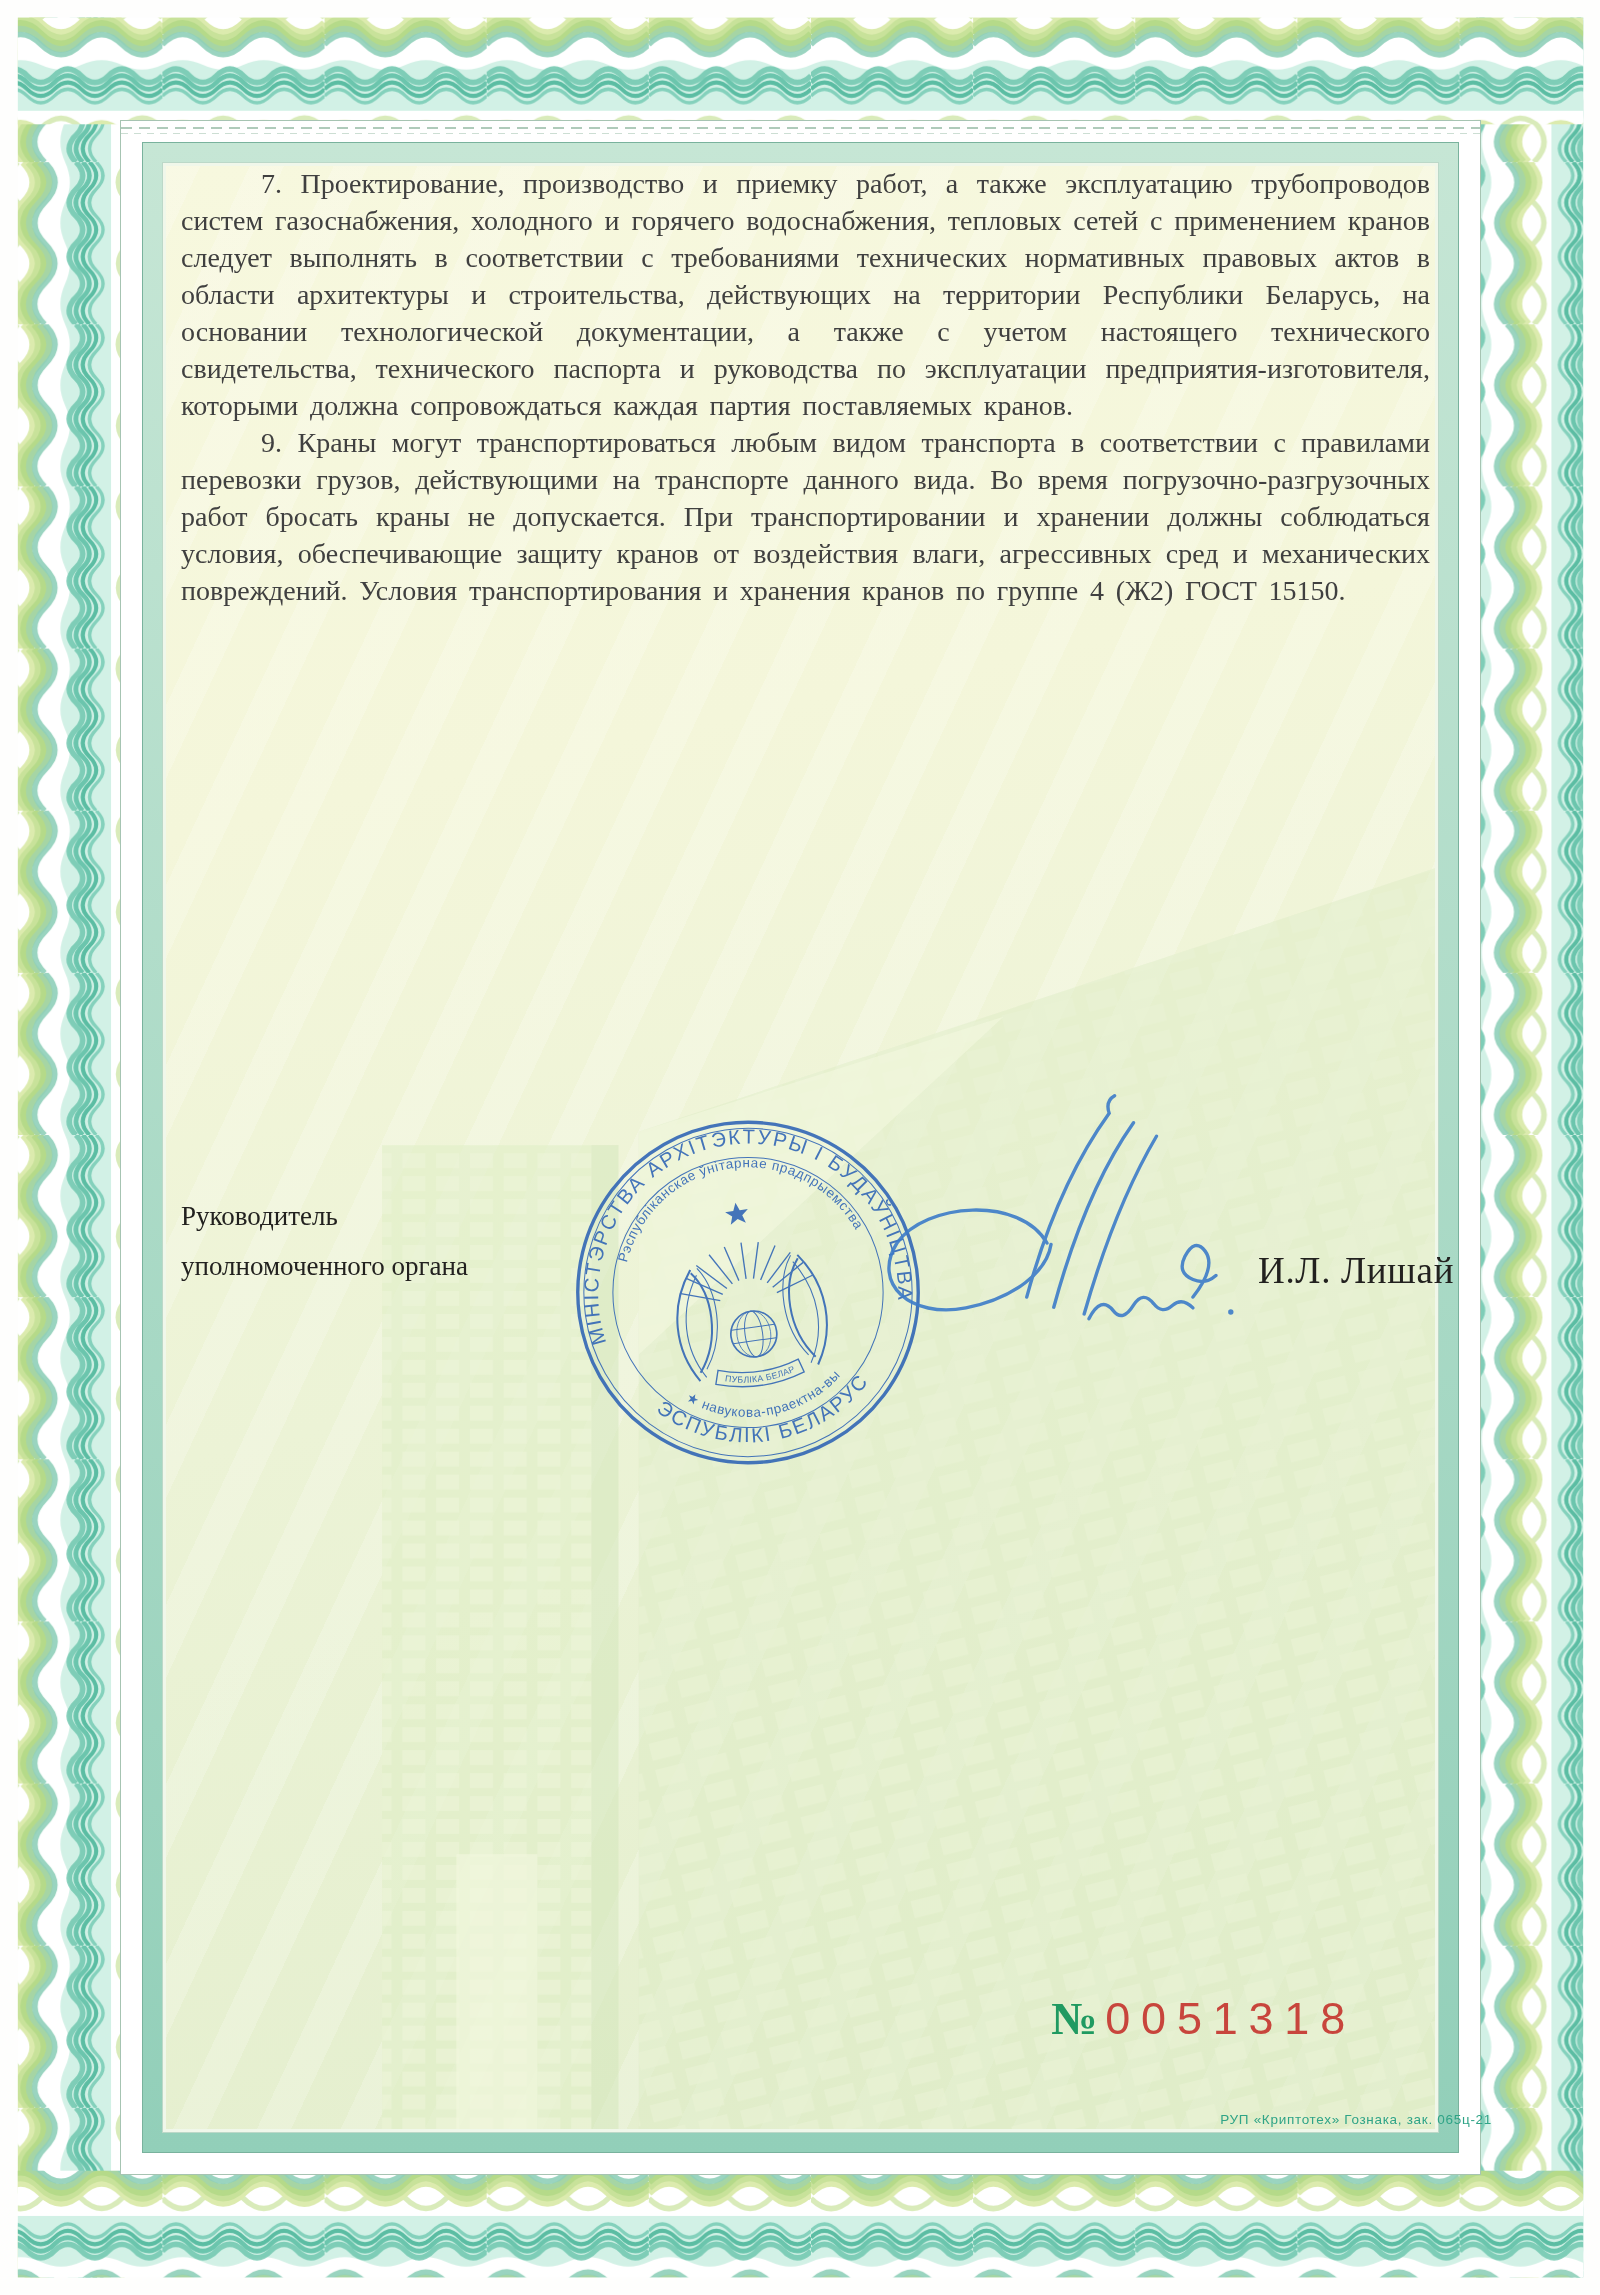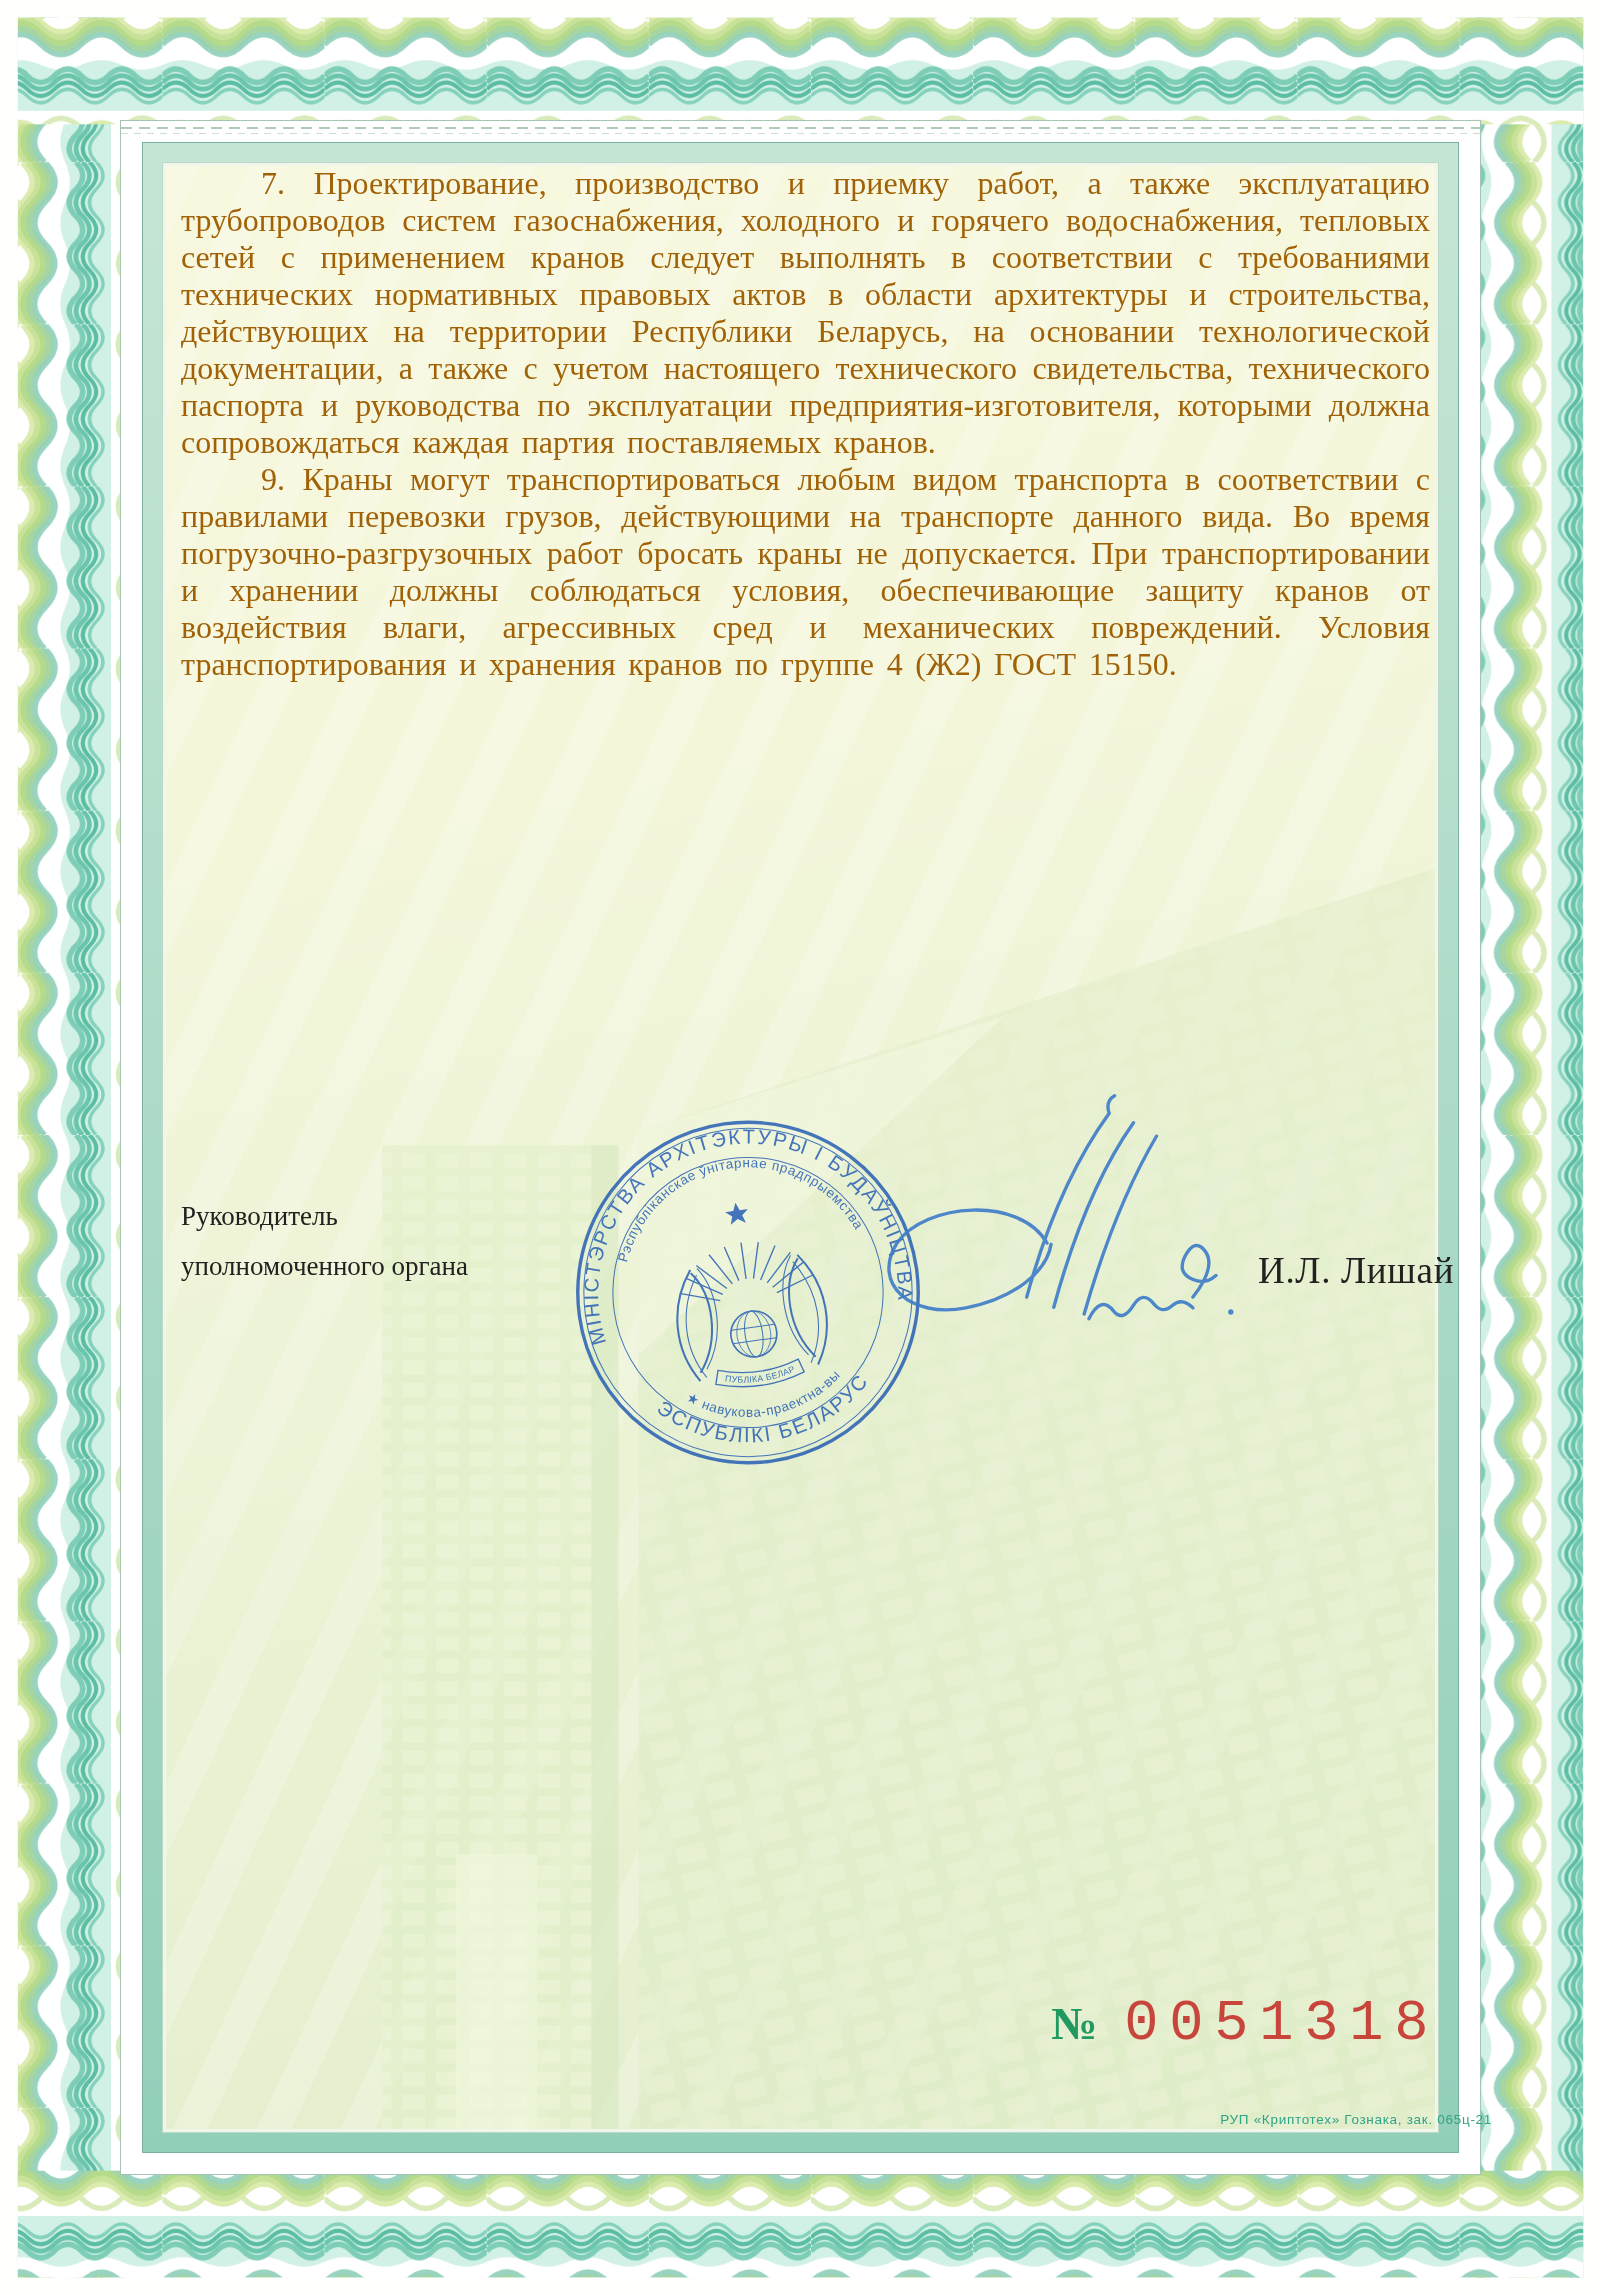--- a/index.html
+++ b/index.html
@@ -18,30 +18,30 @@
   .frame-teal{position:absolute;inset:142px;background:linear-gradient(180deg,#c6e6d5,#92cfb9);
       border:0.7px solid #79b29d;}
   .frame-light{position:absolute;inset:162px;background:#f0f7ea;border:0.7px solid #bcd8c8;}
   .content{position:absolute;inset:166px;
       background:
         repeating-linear-gradient(115deg, rgba(255,255,255,0.20) 0 31px, rgba(255,255,255,0) 31px 76px),
         linear-gradient(168deg,#f7f8de 0%,#f4f6da 30%,#ecf3d6 58%,#e3eecd 100%);}
   .wm{position:absolute;inset:0;width:100%;height:100%;}
   
   .text-block{position:absolute;left:181px;top:165px;width:1249px;
-      font-size:32px;line-height:37px;color:#a16207;text-align:justify;word-spacing:4.7px;}
+      font-size:28px;line-height:37px;color:#404040;text-align:justify;word-spacing:4.7px;}
   .text-block p{margin:0;text-indent:80px;}
   .sig-block{position:absolute;left:181px;top:1191px;font-size:27px;line-height:50px;color:#22211f;}
   .sig-name{position:absolute;left:1258px;top:1249px;font-size:37px;color:#22211f;letter-spacing:0.7px;}
   .stamp-svg{position:absolute;left:569px;top:1110px;width:358px;height:365px;}
   .sign-svg{position:absolute;left:824px;top:1074px;width:446px;height:311px;}
   .serial{position:absolute;left:1051px;top:1992px;white-space:nowrap;}
   .serial .no{font-size:46px;font-weight:bold;color:#209a61;font-family:"Liberation Serif",serif;}
-  .serial .digits{font-size:57px;color:#c8453c;letter-spacing:10.8px;margin-left:27px;
-      font-family:Liberation Mono, monospace;}
+  .serial .digits{font-size:45px;color:#c8453c;letter-spacing:10.8px;margin-left:8px;
+      font-family:Liberation Sans, sans-serif;}
   .printer-note{position:absolute;left:1135px;top:2112px;width:357px;text-align:right;
       font-size:13.5px;color:#2fa487;font-family:"Liberation Sans",sans-serif;letter-spacing:0.7px;}
 </style>
 </head>
 <body>
 
 <div class="page">
 
   <svg class="border-svg" xmlns="http://www.w3.org/2000/svg" viewBox="0 0 2369 3397" width="1601" height="2295">
     <defs>

